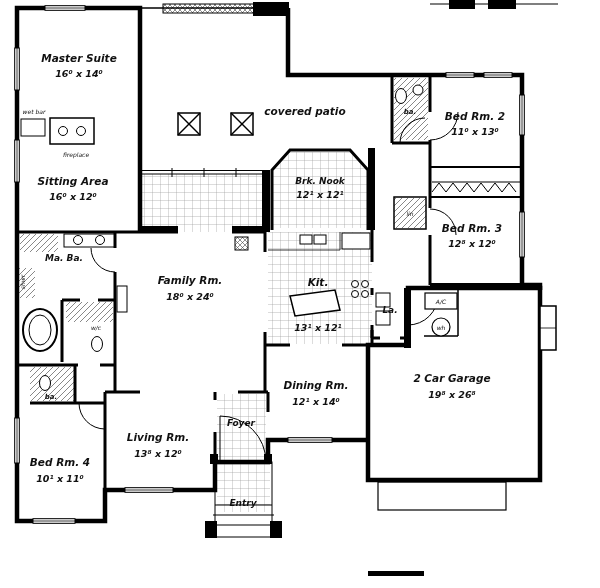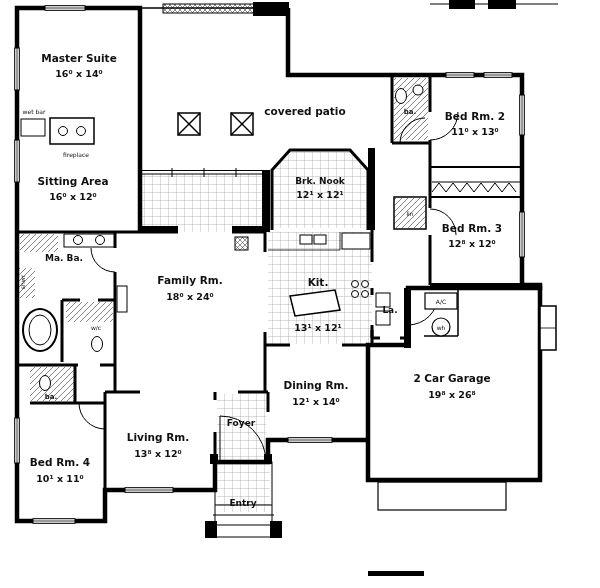--- a/index.html
+++ b/index.html
@@ -1,17 +1,17 @@
 <!DOCTYPE html>
 <html><head>
 <meta charset="utf-8">
 <style>
   html,body{margin:0;padding:0;background:#fff;}
   .canvas{position:relative;width:600px;height:588px;background:#fff;overflow:hidden;
-          font-family:"DejaVu Sans",sans-serif;}
+          font-family:"DejaVu Sans",sans-serif;font-style:italic;}
   svg{position:absolute;left:0;top:0;}
   text{fill:#111;font-family:"DejaVu Sans",sans-serif;}
   .room-label{font-size:10.5px;font-weight:bold;text-anchor:middle;}
   .dim-label{font-size:9.5px;font-weight:bold;text-anchor:middle;}
   .med-label{font-size:9px;font-weight:bold;text-anchor:middle;}
   .small-label{font-size:7px;font-weight:bold;text-anchor:middle;}
   .tiny-label{font-size:6px;text-anchor:middle;}
   .patio-label{font-size:10.5px;font-weight:600;text-anchor:middle;}
 </style>
 </head>

